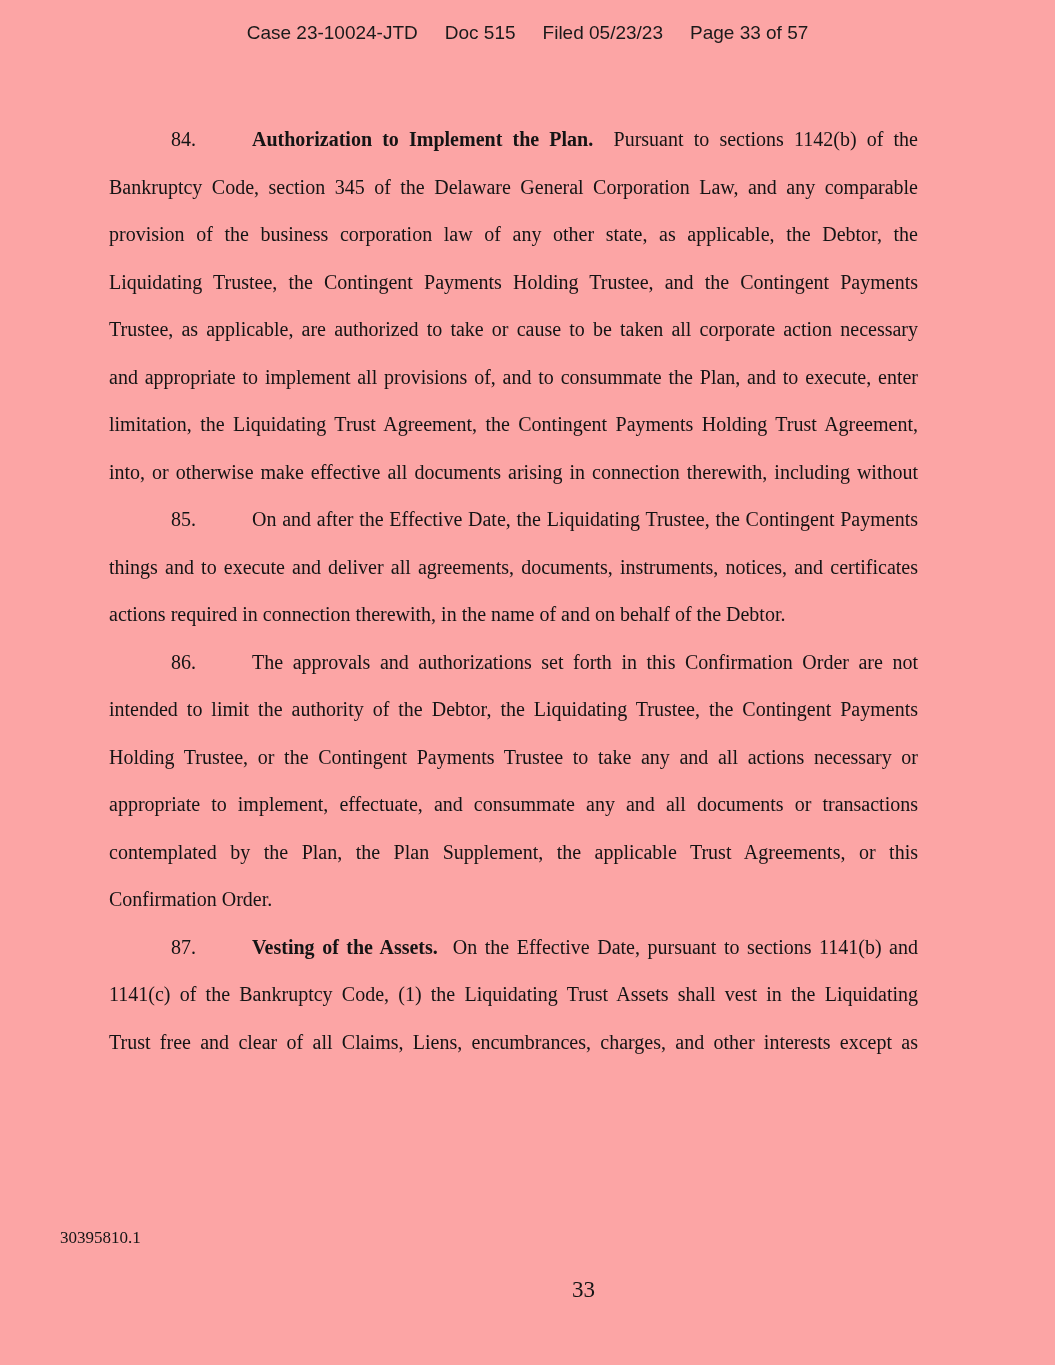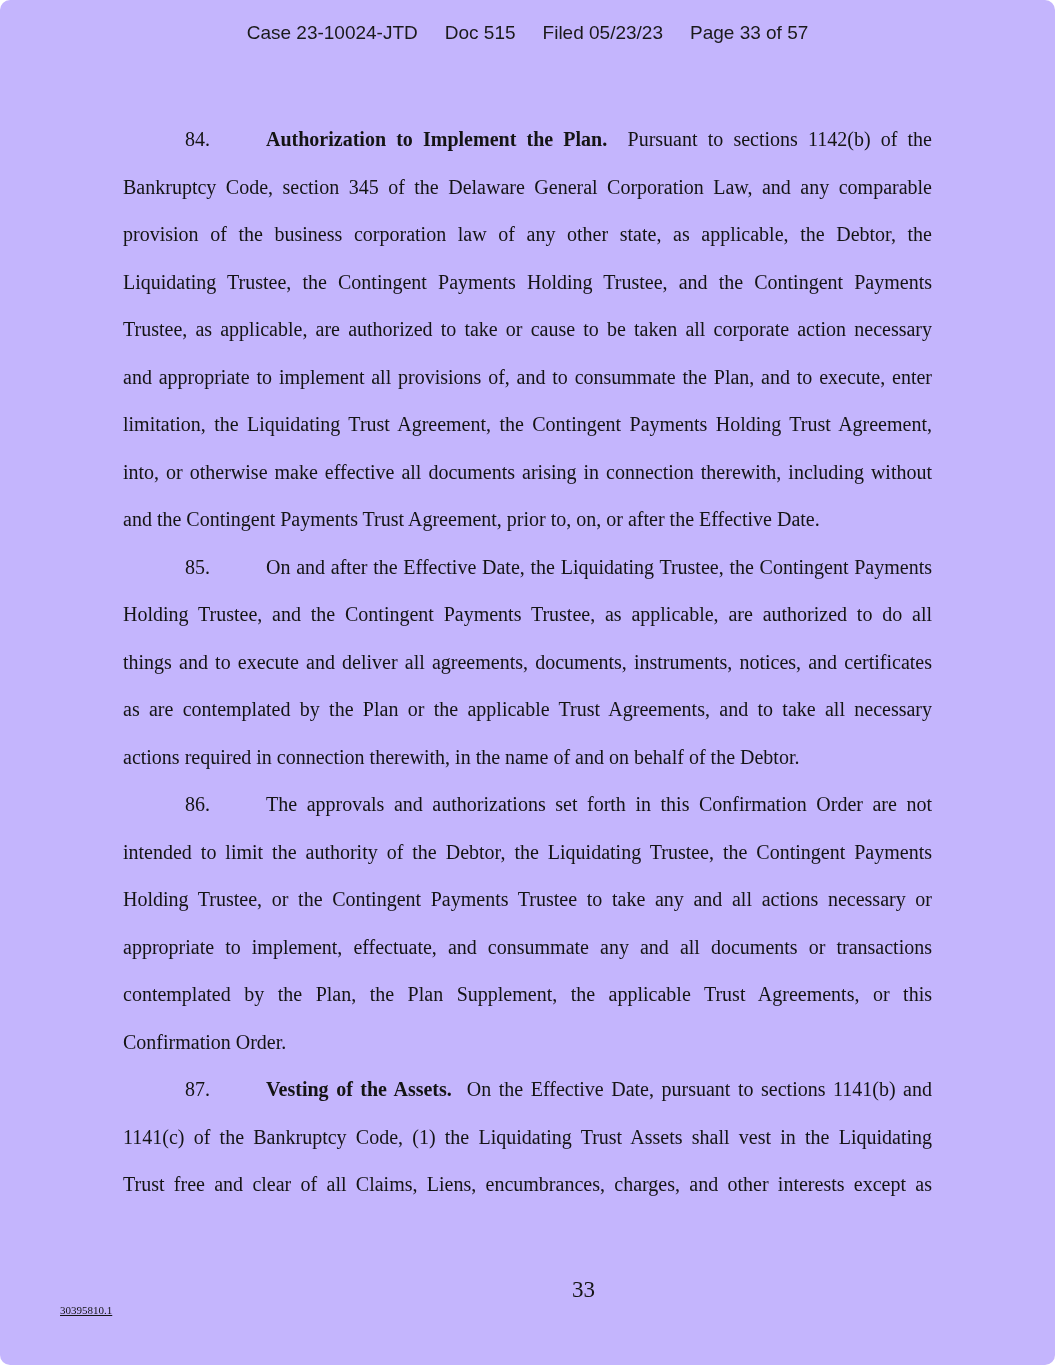--- a/index.html
+++ b/index.html
@@ -4,42 +4,41 @@
 <style>
   html, body {
     margin: 0;
     padding: 0;
     background: #ffffff;
   }
   .page {
     position: relative;
     width: 1055px;
     height: 1365px;
-    background: #c4b5fd;
+    background: #fca5a5;
     color: #141414;
     font-family: "Liberation Serif", serif;
     overflow: hidden;
-    border-radius: 10px;
   }
   .case-header {
     position: absolute;
     top: 22px;
     left: 0;
     width: 100%;
     display: flex;
     justify-content: center;
     gap: 27px;
     font-family: "Liberation Sans", sans-serif;
     font-size: 19px;
     color: #1a1a1a;
     white-space: nowrap;
   }
   .docbody {
     position: absolute;
-    left: 123px;
+    left: 109px;
     top: 116px;
     width: 809px;
     font-size: 20px;
     line-height: 47.5px;
   }
   .line {
     text-align: justify;
     text-align-last: justify;
     height: 47.5px;
     overflow: hidden;
@@ -54,23 +53,22 @@
   .tab {
     display: inline-block;
     width: 56px;
   }
   .bold {
     font-weight: bold;
   }
   .footer-id {
     position: absolute;
     left: 60px;
-    top: 1304px;
-    font-size: 11px;
-    text-decoration: underline;
+    top: 1228px;
+    font-size: 17px;
   }
   .page-num {
     position: absolute;
     left: 16px;
     top: 1277px;
     width: 100%;
     text-align: center;
     font-size: 23px;
     padding-left: 40px;
   }
@@ -90,27 +88,24 @@
   <div class="docbody">
       <div>
         <div class="line"><span class="indent"></span><span>84.</span><span class="tab"></span><span class="bold">Authorization to Implement the Plan.</span><span>&nbsp; Pursuant to sections 1142(b) of the</span></div>
         <div class="line"><span>Bankruptcy Code, section 345 of the Delaware General Corporation Law, and any comparable</span></div>
         <div class="line"><span>provision of the business corporation law of any other state, as applicable, the Debtor, the</span></div>
         <div class="line"><span>Liquidating Trustee, the Contingent Payments Holding Trustee, and the Contingent Payments</span></div>
         <div class="line"><span>Trustee, as applicable, are authorized to take or cause to be taken all corporate action necessary</span></div>
         <div class="line"><span>and appropriate to implement all provisions of, and to consummate the Plan, and to execute, enter</span></div>
         <div class="line"><span>limitation, the Liquidating Trust Agreement, the Contingent Payments Holding Trust Agreement,</span></div>
         <div class="line"><span>into, or otherwise make effective all documents arising in connection therewith, including without</span></div>
-        <div class="line last"><span>and the Contingent Payments Trust Agreement, prior to, on, or after the Effective Date.</span></div>
       </div>
       <div>
         <div class="line"><span class="indent"></span><span>85.</span><span class="tab"></span><span>On and after the Effective Date, the Liquidating Trustee, the Contingent Payments</span></div>
-        <div class="line"><span>Holding Trustee, and the Contingent Payments Trustee, as applicable, are authorized to do all</span></div>
         <div class="line"><span>things and to execute and deliver all agreements, documents, instruments, notices, and certificates</span></div>
-        <div class="line"><span>as are contemplated by the Plan or the applicable Trust Agreements, and to take all necessary</span></div>
         <div class="line last"><span>actions required in connection therewith, in the name of and on behalf of the Debtor.</span></div>
       </div>
       <div>
         <div class="line"><span class="indent"></span><span>86.</span><span class="tab"></span><span>The approvals and authorizations set forth in this Confirmation Order are not</span></div>
         <div class="line"><span>intended to limit the authority of the Debtor, the Liquidating Trustee, the Contingent Payments</span></div>
         <div class="line"><span>Holding Trustee, or the Contingent Payments Trustee to take any and all actions necessary or</span></div>
         <div class="line"><span>appropriate to implement, effectuate, and consummate any and all documents or transactions</span></div>
         <div class="line"><span>contemplated by the Plan, the Plan Supplement, the applicable Trust Agreements, or this</span></div>
         <div class="line last"><span>Confirmation Order.</span></div>
       </div>

